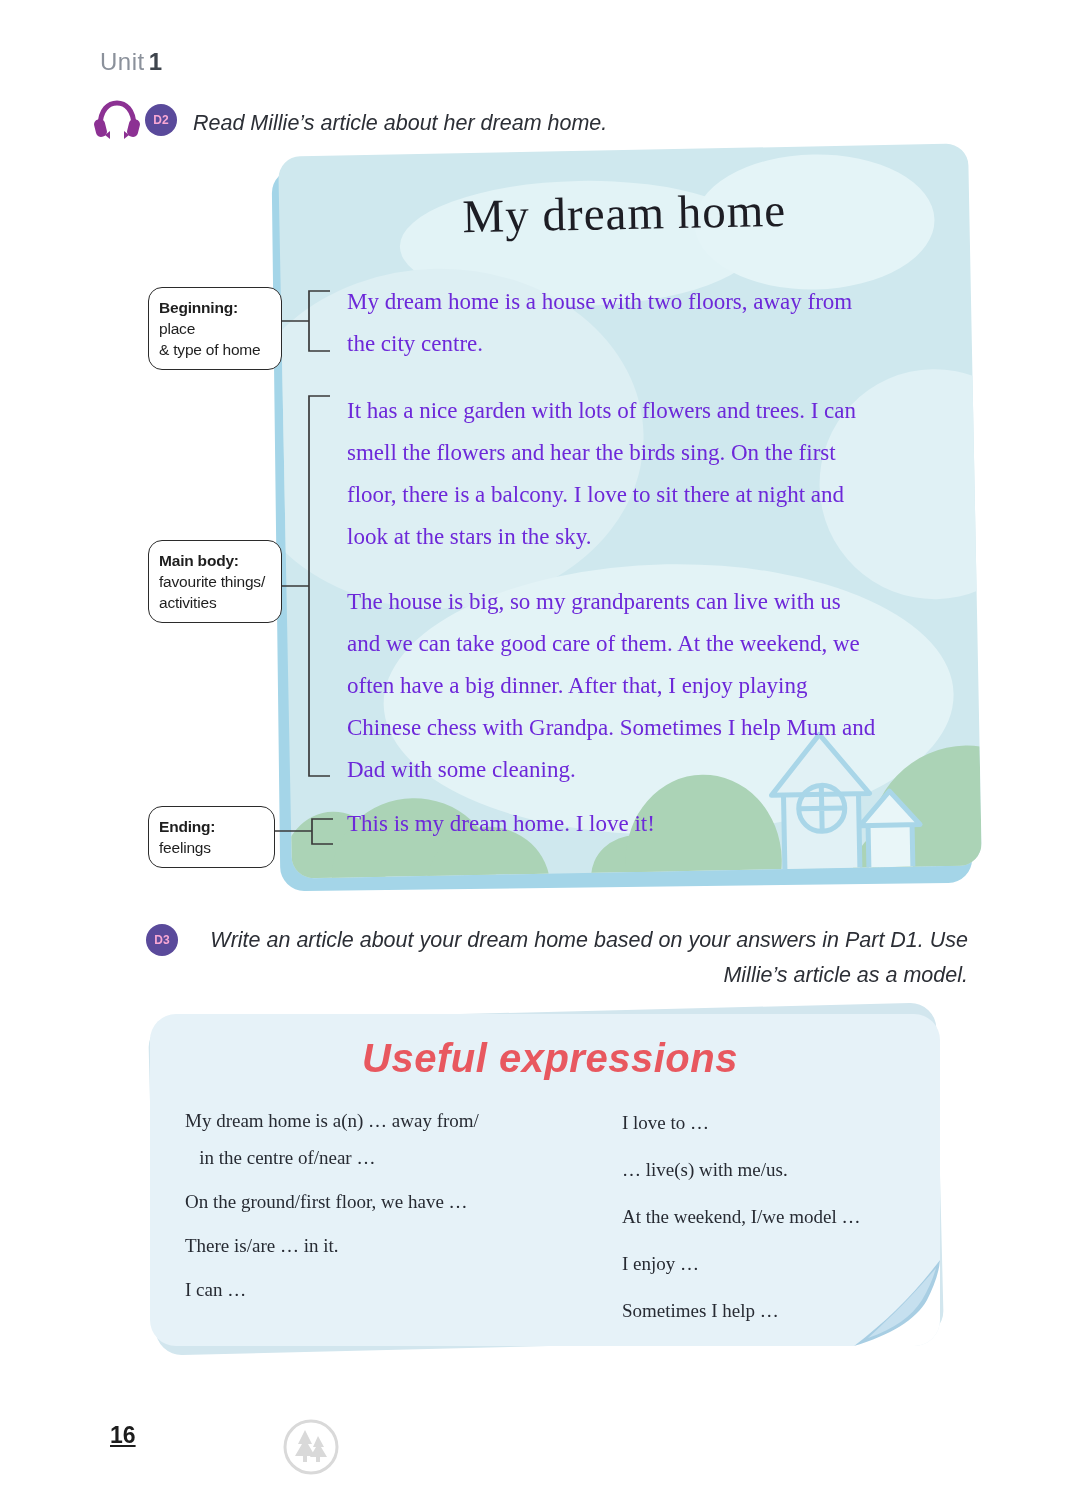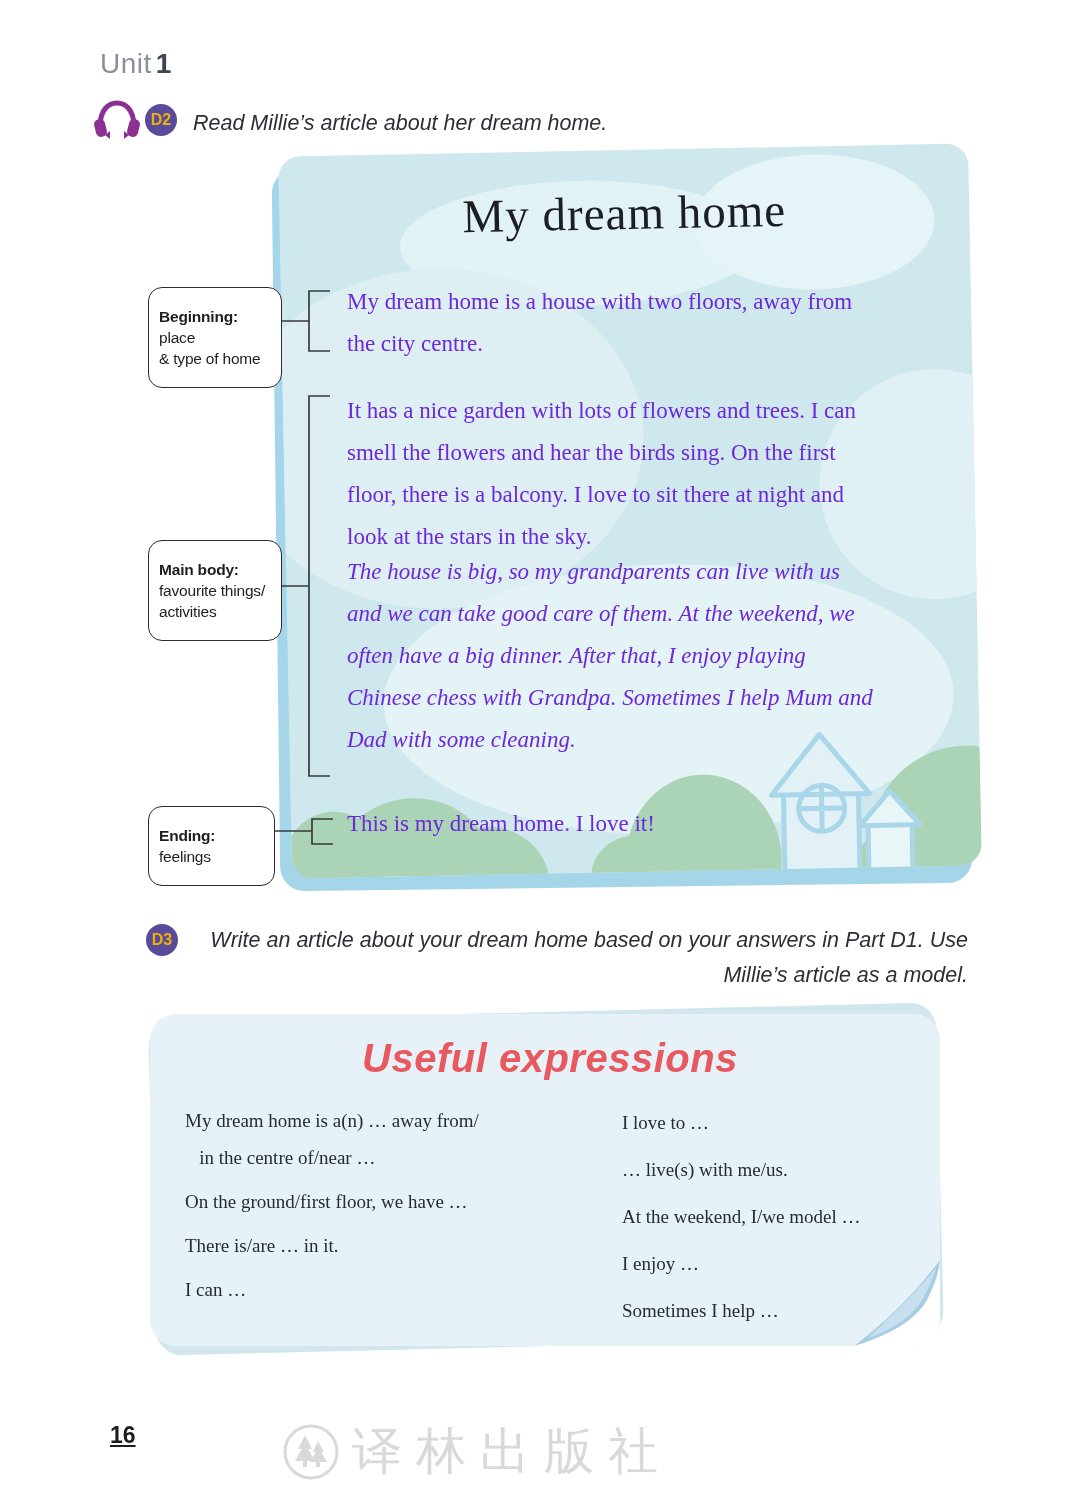--- a/index.html
+++ b/index.html
@@ -1,26 +1,26 @@
 <!DOCTYPE html>
 <html><head>
 <meta charset="utf-8">
 <style>
   * { margin:0; padding:0; box-sizing:border-box; }
   body { background:#888; font-family:"Liberation Sans", sans-serif; }
   .page { position:relative; width:1065px; height:1508px; background:#ffffff; overflow:hidden; margin:0 auto; }
 
   
-  .unit-header { position:absolute; left:100px; top:48px; font-size:28px; color:#8b919b; letter-spacing:0.5px; }
+  .unit-header { position:absolute; left:100px; top:48px; font-size:24px; color:#8b919b; letter-spacing:0.5px; }
   .unit-header b { color:#3f454d; font-weight:bold; margin-left:4px; }
 
   
   .hp-icon { position:absolute; left:93px; top:99px; width:48px; height:42px; }
-  .badge { position:absolute; width:32px; height:32px; border-radius:50%; background:#5a4a9b; color:#eab308;
-           font-size:16px; font-weight:bold; display:flex; align-items:center; justify-content:center; letter-spacing:0; }
+  .badge { position:absolute; width:32px; height:32px; border-radius:50%; background:#5a4a9b; color:#f9a8d4;
+           font-size:12px; font-weight:bold; display:flex; align-items:center; justify-content:center; letter-spacing:0; }
   .badge-d2 { left:145px; top:104px; }
   .badge-d3 { left:146px; top:924px; }
   .instr { position:absolute; font-style:italic; font-size:21.5px; color:#2c2f36; line-height:35px; white-space:pre-line; }
   .instr-d2 { left:193px; top:106px; }
   .instr-d3 { left:148px; top:923px; width:820px; text-indent:48px;text-align:right; }
 
   
   .card-back { position:absolute; left:276px; top:165px; width:692px; height:722px; background:#a4d5e8;
                border-radius:24px; transform:rotate(-0.7deg); }
   .card-main { position:absolute; left:285px; top:150px; width:690px; height:722px; background:#cfe8ee;
@@ -31,26 +31,26 @@
   .c3 { left:-50px; top:115px; width:410px; height:340px; background:#ddeff3; }
   .c4 { left:535px; top:225px; width:230px; height:230px; background:#e0f1f5; }
   .c5 { left:95px;  top:415px; width:570px; height:270px; background:#e3f3f6; }
   .card-decor { position:absolute; left:0; bottom:0; width:690px; height:150px; }
   .article-title { position:absolute; left:0; top:36px; width:100%; text-align:center;
                    font-family:"Liberation Serif", serif; font-weight:normal; font-size:47px; color:#1d1d24; letter-spacing:1px; }
 
   
   .para { position:absolute; left:347px; width:605px; font-family:"Liberation Serif", serif;
           font-size:23px; line-height:42px; color:#6d28d9; white-space:pre-line; }
-  .p1 { top:281px; } .p2 { top:390px; } .p3 { top:551px;font-style:italic; } .p4 { top:803px; }
+  .p1 { top:281px; } .p2 { top:390px; } .p3 { top:581px; } .p4 { top:803px; }
 
   
   .bracket-layer { position:absolute; left:0; top:0; width:1065px; height:1508px; pointer-events:none; }
   .label-box { position:absolute; background:#ffffff; border:1.6px solid #2b2b2b; border-radius:14px;
-               padding:18px 10px; font-size:15.5px; line-height:21px; color:#1e1e1e; white-space:pre-line;
+               padding:9px 10px; font-size:15.5px; line-height:21px; color:#1e1e1e; white-space:pre-line;
                letter-spacing:-0.2px; }
   .label-box b { font-weight:bold; }
   .lb1 { left:148px; top:287px; width:134px; }
   .lb2 { left:148px; top:540px; width:134px; }
   .lb3 { left:148px; top:806px; width:127px; }
 
   
   .useful-back { position:absolute; left:152px; top:1012px; width:788px; height:334px; background:#d2e6ee;
                  border-radius:26px; transform:rotate(-1.4deg); }
   .useful-card { position:absolute; left:150px; top:1014px; width:790px; height:332px; background:#e6f2f8;
@@ -179,16 +179,15 @@
   <div class="watermark">
     <svg width="58" height="58" viewBox="0 0 58 58">
       <circle cx="29" cy="29" r="26" fill="none" stroke="#d9d9d9" stroke-width="3"></circle>
       <g fill="#d9d9d9">
         <path d="M23 12 L30 26 L26 26 L33 38 L13 38 L20 26 L16 26 Z"></path>
         <path d="M36 18 L42 29 L39 29 L45 39 L28 39 L34 29 L31 29 Z"></path>
         <rect x="21" y="38" width="4" height="6"></rect>
         <rect x="34" y="39" width="4" height="5"></rect>
       </g>
     </svg>
-    <span class="wm-text">译林出版社</span>
   </div>
 
 </div>
 
 </body></html>

